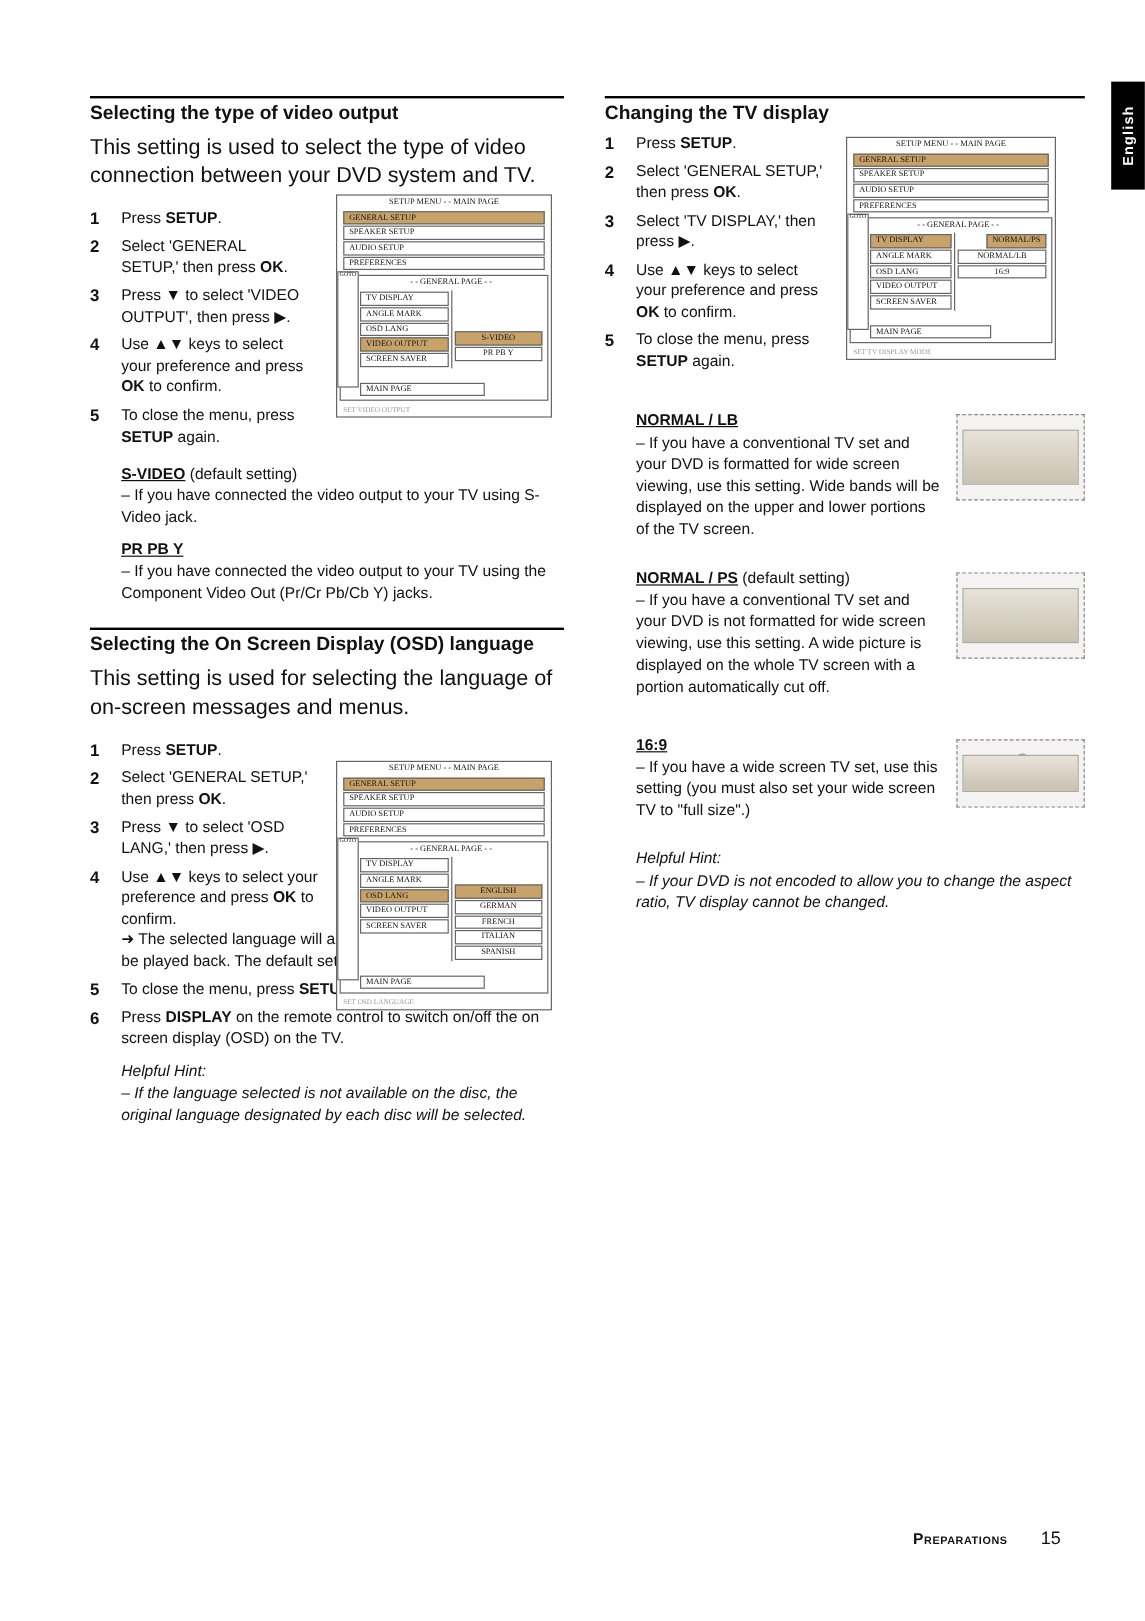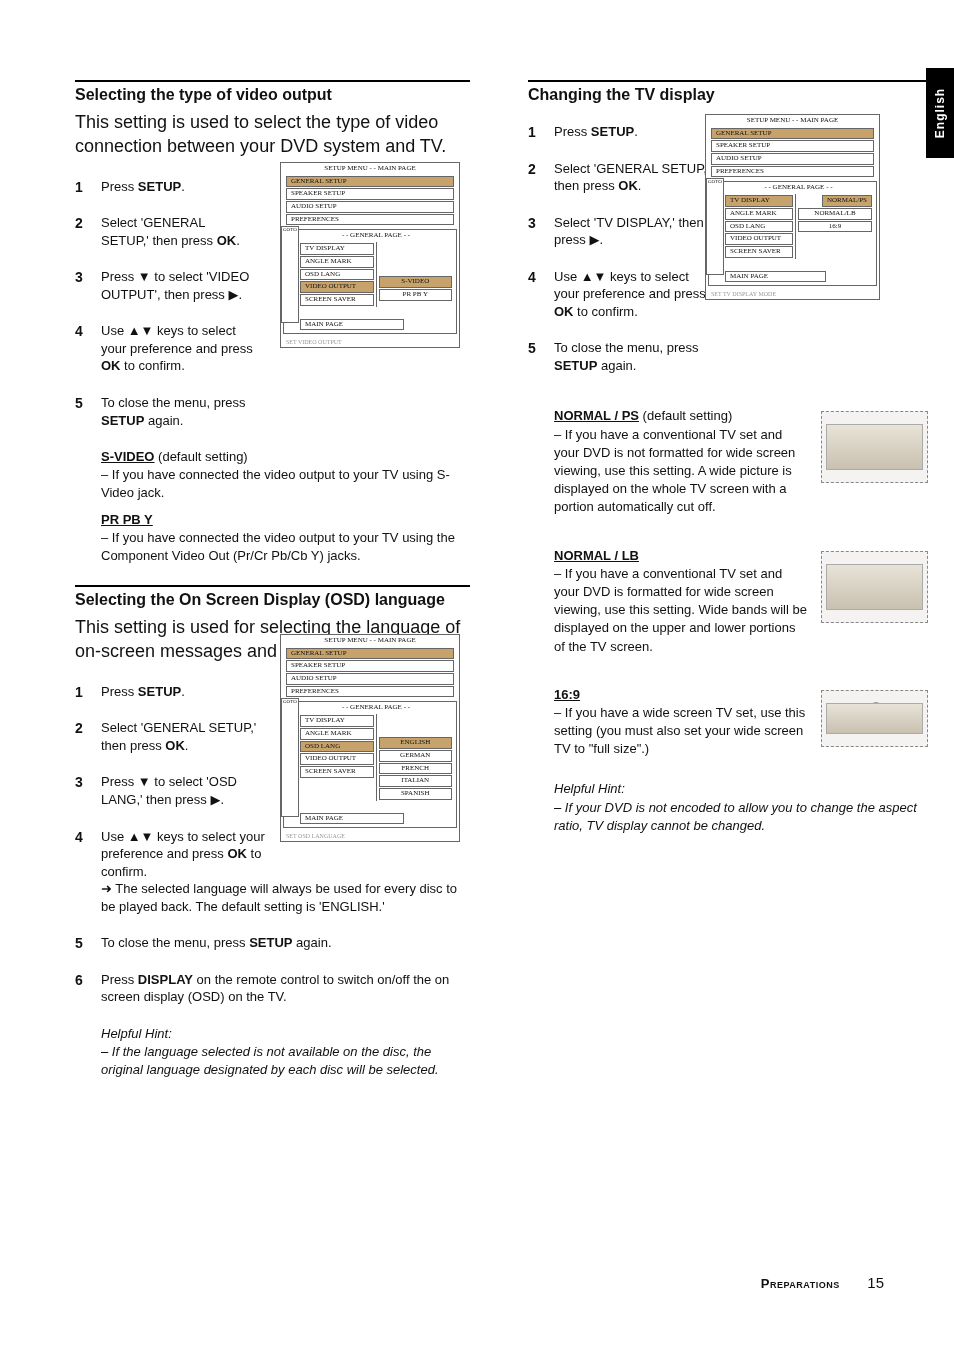--- a/index.html
+++ b/index.html
@@ -1,25 +1,25 @@
 <!DOCTYPE html>
 <html><head>
 <meta charset="utf-8">
 <style>
   body { margin:0; font-family: Arial, Helvetica, sans-serif; font-size:11px; color:#111; }
   .page { width:954px; height:1351px; position:relative; background:#fff; margin:0 auto; }
   .side-tab { position:absolute; right:0; top:68px; width:28px; height:90px; background:#000; color:#fff; display:flex; align-items:center; justify-content:center; }
   .side-tab span { transform:rotate(-90deg); font-weight:bold; font-size:12px; letter-spacing:1px;}
   .col { position:absolute; top:80px; width:395px; }
   .col.left { left:75px; }
-  .col.right { left:528px; width:400px; }
+  .col.right { left:504px; width:400px; }
   .section-head { font-size:16px; font-weight:bold; border-top:2px solid #000; padding-top:4px; margin:0 0 6px 0; }
   .intro { font-size:18px; margin:0 0 14px 0; line-height:1.35; }
   ol.steps { list-style:none; padding:0; margin:0; counter-reset:step; }
-  ol.steps > li { position:relative; padding-left:26px; margin:19px 0; font-size:13px; line-height:1.35; }
+  ol.steps > li { position:relative; padding-left:26px; margin:6px 0; font-size:13px; line-height:1.35; }
   ol.steps > li::before { counter-increment:step; content:counter(step); position:absolute; left:0; top:0; font-weight:bold; font-size:14px; }
   .b { font-weight:bold; }
   .sub-block { margin:14px 0 8px 26px; font-size:13px; line-height:1.4; }
   .sub-title { font-weight:bold; text-decoration:underline; }
   .hint { font-style:italic; font-size:13px; margin-top:10px; margin-left:26px; line-height:1.4; }
   .arrow-note{ padding-left:0;}
   .footer { position:absolute; bottom:60px; right:70px; font-size:13px; }
   .footer .lbl { font-variant:small-caps; letter-spacing:0.5px;font-weight:bold; }
   .footer .num { font-size:15px; margin-left:24px; }
 
@@ -93,34 +93,34 @@
   <h2 class="section-head">Changing the TV display</h2>
   <ol class="steps" style="width:185px;">
     <li><span>Press </span><span class="b">SETUP</span><span>.</span></li>
     <li><span>Select '</span><span>GENERAL SETUP</span><span>,' then press </span><span class="b">OK</span><span>.</span></li>
     <li><span>Select '</span><span>TV DISPLAY</span><span>,' then press ▶.</span></li>
     <li><span>Use ▲▼ keys to select your preference and press </span><span class="b">OK</span><span> to confirm.</span></li>
     <li><span>To close the menu, press </span><span class="b">SETUP</span><span> again.</span></li>
   </ol>
 
   <div style="margin-top:18px;">
+    <div style="display:flex; gap:14px; margin-top:8px;">
+      <div style="flex:1;" class="sub-block">
+        <div class="sub-title">NORMAL / LB</div>
+        <div>–   If you have a conventional TV set and your DVD is formatted for wide screen viewing, use this setting.  Wide bands will be displayed on the upper and lower portions of the TV screen.</div>
+      </div>
+      <div class="tv-illus" style="margin-top:18px;">
+            <div class="dot"></div>
+          </div>
+    </div>
+
     <div style="display:flex; gap:14px;">
       <div style="flex:1;" class="sub-block">
         <div><span class="sub-title">NORMAL / PS</span><span> (default setting)</span></div>
         <div>–   If you have a conventional TV set and your DVD is not formatted for wide screen viewing, use this setting. A wide picture is displayed on the whole TV screen with a portion automatically cut off.</div>
-      </div>
-      <div class="tv-illus" style="margin-top:18px;">
-            <div class="dot"></div>
-          </div>
-    </div>
-
-    <div style="display:flex; gap:14px; margin-top:8px;">
-      <div style="flex:1;" class="sub-block">
-        <div class="sub-title">NORMAL / LB</div>
-        <div>–   If you have a conventional TV set and your DVD is formatted for wide screen viewing, use this setting.  Wide bands will be displayed on the upper and lower portions of the TV screen.</div>
       </div>
       <div class="tv-illus" style="margin-top:18px;">
             <div class="dot"></div>
           </div>
     </div>
 
     <div style="display:flex; gap:14px; margin-top:8px;">
       <div style="flex:1;" class="sub-block">
         <div class="sub-title">16:9</div>
         <div>–   If you have a wide screen TV set, use this setting (you must also set your wide screen TV to "full size".)</div>

